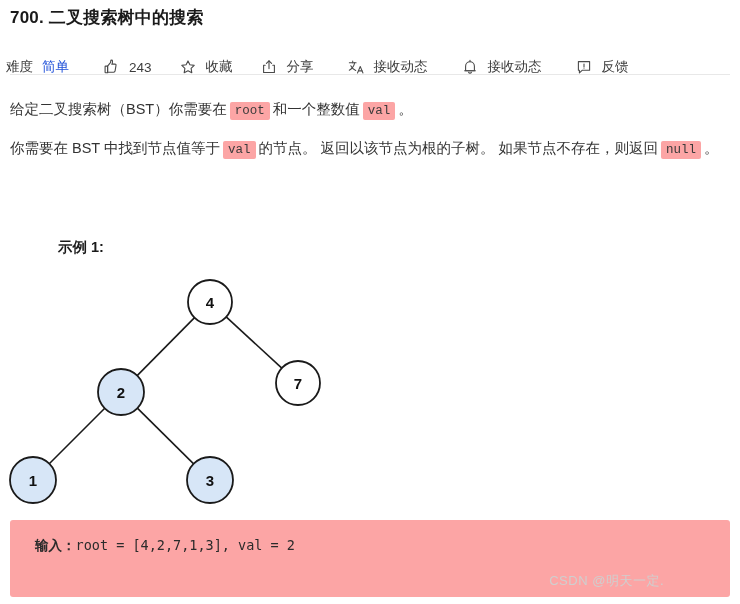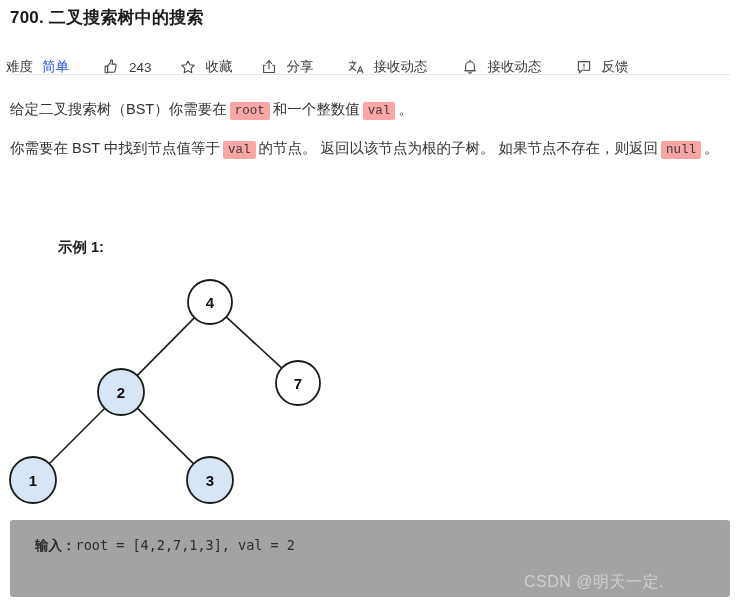--- a/index.html
+++ b/index.html
@@ -127,21 +127,21 @@
   }
   .tree-figure svg { display: block; }
 
   
   .codeblock {
     position: absolute;
     left: 10px;
     top: 520px;
     width: 720px;
     height: 77px;
-    background: #a3a3a3;
+    background: #fca5a5;
     border-radius: 3px;
     box-sizing: border-box;
     padding: 13px 0 0 25px;
   }
   .codeline {
     font-family: "DejaVu Sans Mono", "Liberation Mono", monospace;
     font-size: 13.5px;
     line-height: 25px;
     color: #2b2b2b;
     white-space: pre;
@@ -149,21 +149,21 @@
   .codeline b {
     font-family: "Liberation Sans", "DejaVu Sans", sans-serif;
     font-weight: 700;
   }
 
   
   .watermark {
     position: absolute;
     right: 8px;
     top: 572px;
-    font-size: 16px;
+    font-size: 13px;
     color: #cfcfcf;
     letter-spacing: 0.5px;
     white-space: nowrap;
   }
 </style>
 </head>
 <body>
 
 <div class="page">
 

